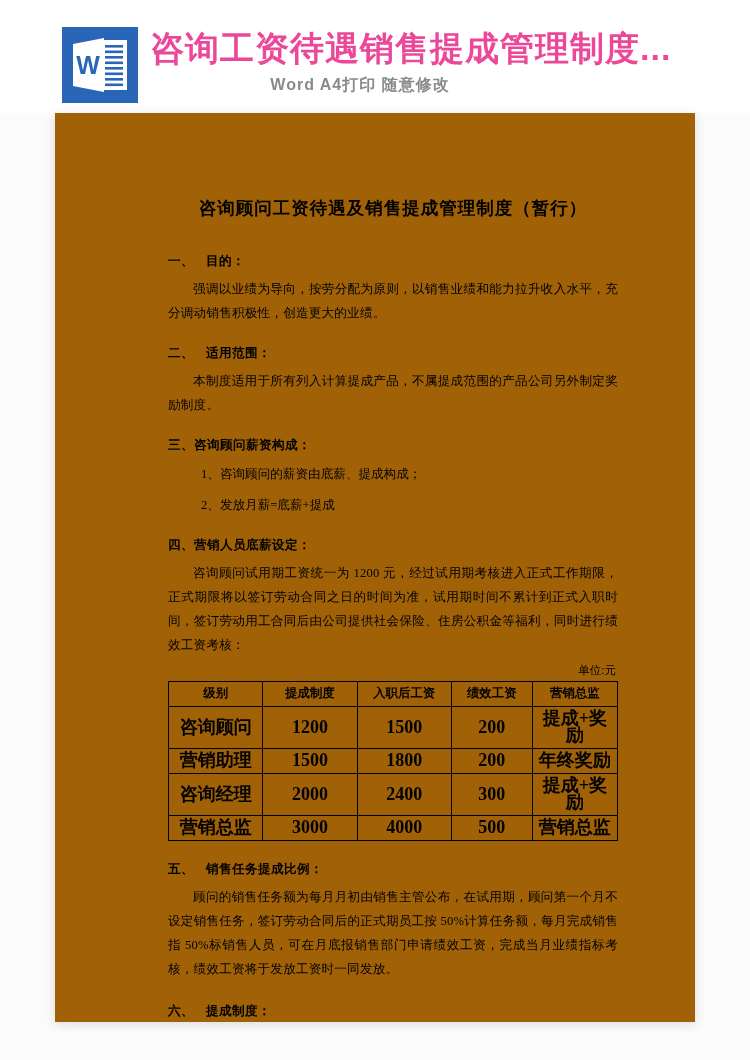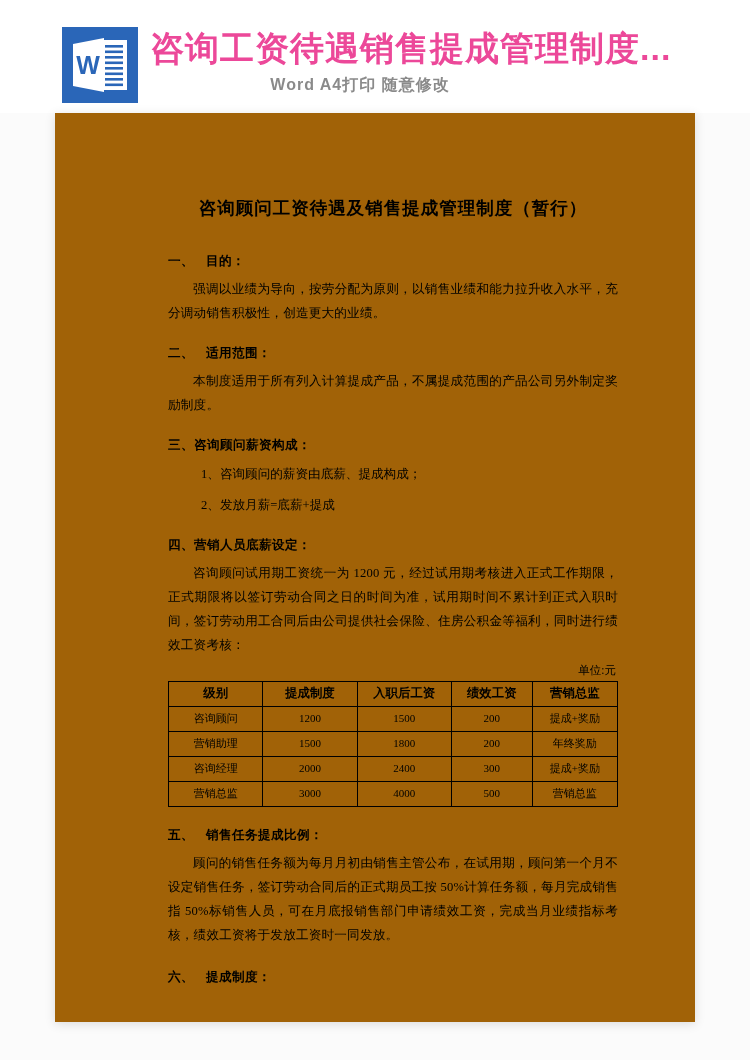--- a/index.html
+++ b/index.html
@@ -73,25 +73,25 @@
     padding-right:2px;line-height:16px;
   }
 
   table.salary{
     border-collapse:collapse;width:100%;margin:0 0 18px 0;
     table-layout:fixed;
   }
   table.salary td,table.salary th{
     border:1px solid #000;
     text-align:center;
-    font-size:11px;
+    font-size:18px;
     padding:3px 2px 4px 2px;
     height:17px;
     line-height:17px;
-    font-weight:normal;
+    font-weight:bold;
   }
   table.salary th{font-weight:bold;font-size:12.4px;}
   table.salary col.c1{width:21%;}
   table.salary col.c2{width:21%;}
   table.salary col.c3{width:21%;}
   table.salary col.c4{width:18%;}
   table.salary col.c5{width:19%;}
 
   .gap-top{margin-top:20px;}
 </style>

